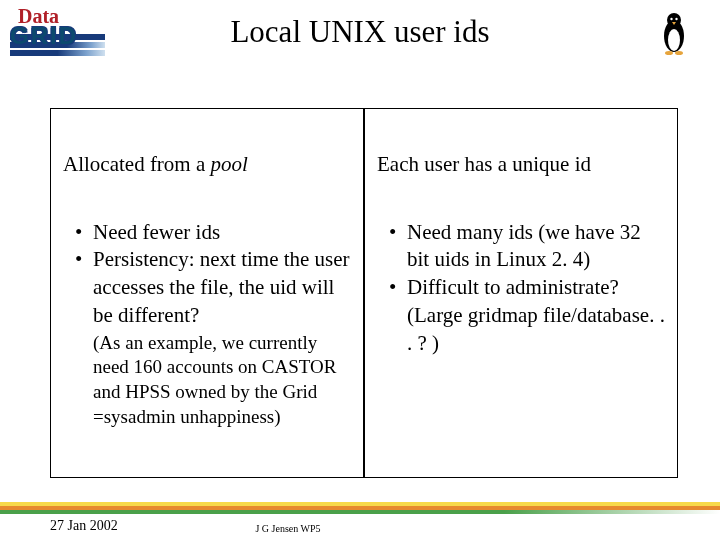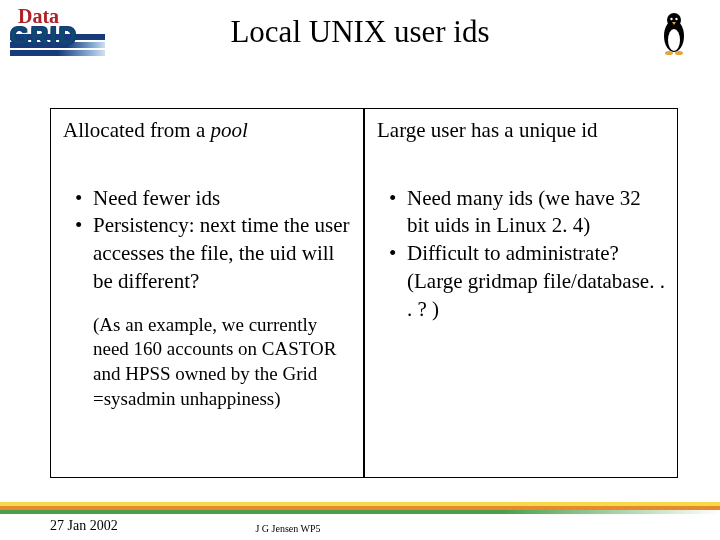--- a/index.html
+++ b/index.html
@@ -17,25 +17,25 @@
   .logo .data { position: absolute; top: -2px; left: 8px; font-family: "Times New Roman", serif; font-weight: bold; font-size: 20px; color: #b02028; line-height: 1; }
   .logo .grid { position: absolute; top: 16px; left: 0; width: 95px; text-align: left; font-family: Arial, sans-serif; font-weight: 900; font-size: 24px; letter-spacing: 2px; color: #0c4a6e; text-shadow: 1px 1px 0 #173a7a, -1px 1px 0 #173a7a, 1px -1px 0 #173a7a, -1px -1px 0 #173a7a; line-height: 1; }
   .title { position: absolute; left: 0; width: 720px; text-align: center; top: 8px; font-size: 31px; font-weight: 400; }
 
   .penguin { position: absolute; right: 32px; top: 4px; width: 28px; height: 46px; }
   .penguin svg { width: 28px; height: 46px; }
 
   
   .content { position: absolute; top: 108px; left: 50px; width: 628px; height: 380px; display: flex; gap: 0; }
   .col { border: 1px solid #000; padding: 8px 12px 8px 12px; width: 50%; height: 370px; font-size: 21px; line-height: 1.32; }
-  .col .lead { margin-bottom: 2px; }
+  .col .lead { margin-bottom: 2px; margin-top: 34px; }
   .col ul { list-style: none; padding-left: 30px; margin-top: 40px; }
   .col ul li { position: relative; padding-left: 0; }
   .col ul li::before { content: "•"; position: absolute; left: -18px; top: 0; }
-  .col .example { font-size: 19px; padding-left: 30px; margin-top: 17px; line-height: 1.3; }
+  .col .example { font-size: 19px; padding-left: 30px; margin-top: 1px; line-height: 1.3; }
   .italic { font-style: italic; }
 
   
   .footer-bar { position: absolute; left: 0; width: 720px; bottom: 26px; height: 12px; }
   .footer-bar .y { position: absolute; left: 0; right: 0; top: 0; height: 4px; background: #f7da4a; }
   .footer-bar .o { position: absolute; left: 0; right: 0; top: 4px; height: 4px; background: #e68a2e; }
   .footer-bar .g { position: absolute; left: 0; right: 0; top: 8px; height: 4px; background: linear-gradient(to right, #4aa04a 70%, rgba(74,160,74,0) 100%); }
 
   .footer-left { position: absolute; left: 50px; bottom: 6px; font-size: 14px; }
   .footer-center { position: absolute; left: 0; width: 576px; text-align: center; bottom: 6px; font-size: 10px; }
@@ -74,21 +74,21 @@
     <div class="lead">
       <span>Allocated from a </span><span class="italic">pool</span>
     </div>
     <ul>
       <li>Need fewer ids</li>
       <li>Persistency: next time the user accesses the file, the uid will be different?</li>
     </ul>
     <div class="example">(As an example, we currently need 160 accounts on CASTOR and HPSS owned by the Grid =sysadmin unhappiness)</div>
   </div>
   <div class="col">
-    <div class="lead">Large user has a unique id</div>
+    <div class="lead">Each user has a unique id</div>
     <ul>
       <li>Need many ids (we have 32 bit uids in Linux 2. 4)</li>
       <li>Difficult to administrate?  (Large gridmap file/database. . . ? )</li>
     </ul>
   </div>
 </div>
 
 <div class="footer-bar">
   <div class="y"></div>
       <div class="o"></div>

